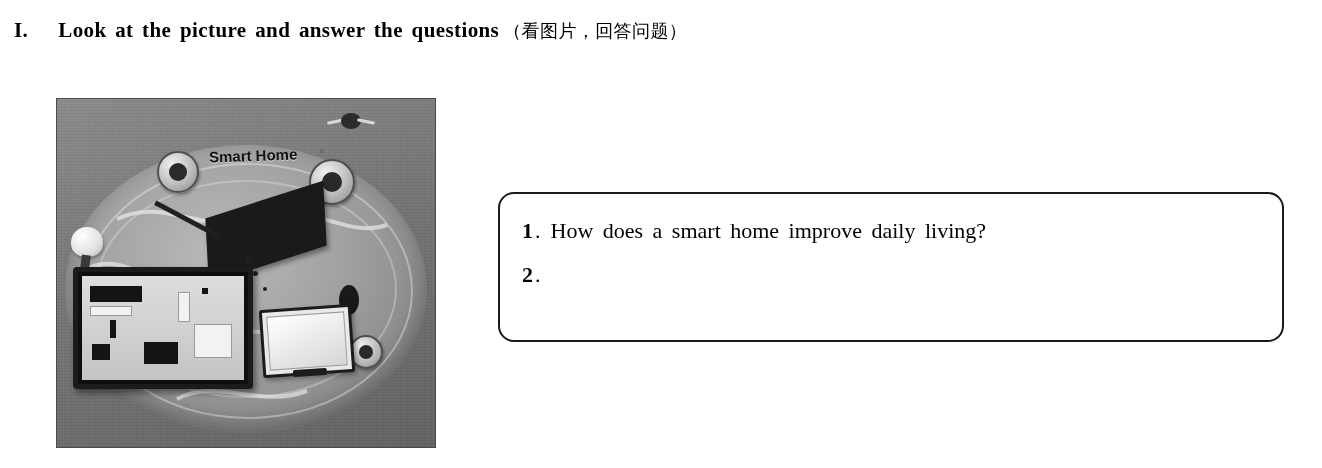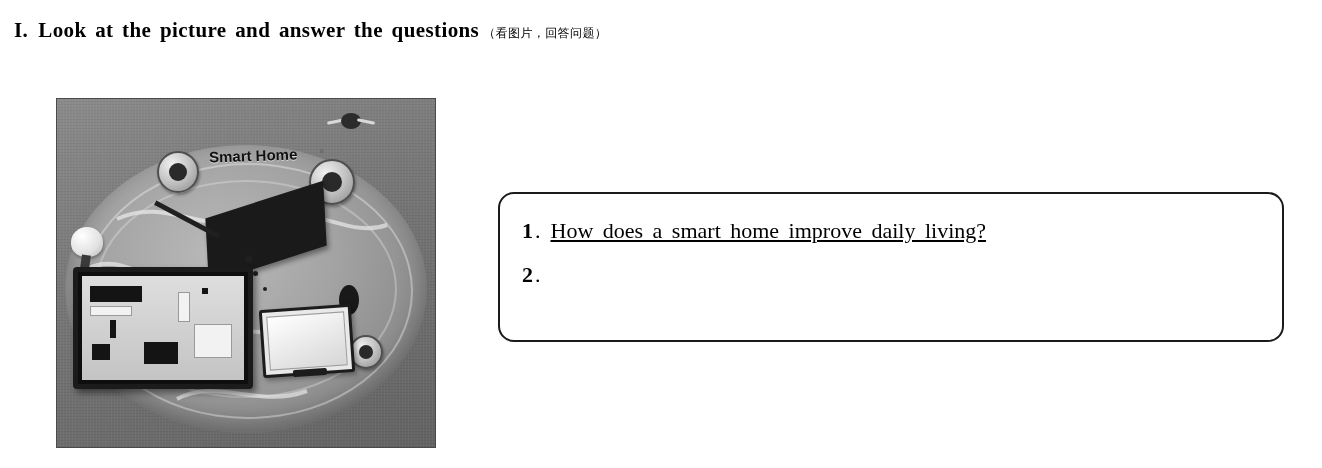--- a/index.html
+++ b/index.html
@@ -25,25 +25,26 @@
     font-weight: bold;
     font-size: 21px;
     letter-spacing: 0.4px;
     white-space: nowrap;
   }
   .exercise-heading .numeral {
     margin-right: 10px;
   }
   .exercise-heading .en {
     word-spacing: 3px;
+    margin-left: 20px;
   }
   .exercise-heading .zh {
     font-family: "DejaVu Sans", sans-serif;
     font-weight: normal;
-    font-size: 12px;
+    font-size: 18px;
     margin-left: 4px;
   }
 
   
   .picture-frame {
     position: absolute;
     left: 56px;
     top: 98px;
     width: 378px;
     height: 348px;
@@ -293,21 +294,20 @@
   .q-item:last-child { margin-bottom: 0; }
   .q-num {
     font-weight: bold;
     margin-right: 2px;
   }
   .q-dot {
     margin-right: 10px;
   }
   .q-text {
     word-spacing: 4px;
-    text-decoration: underline;
   }
 </style>
 </head>
 <body>
 
 <div class="exercise-heading">
   <span class="numeral">I.</span><span class="en">Look at the picture and answer the questions</span><span class="zh">（看图片，回答问题）</span>
 </div>
 
 <div class="picture-frame">

